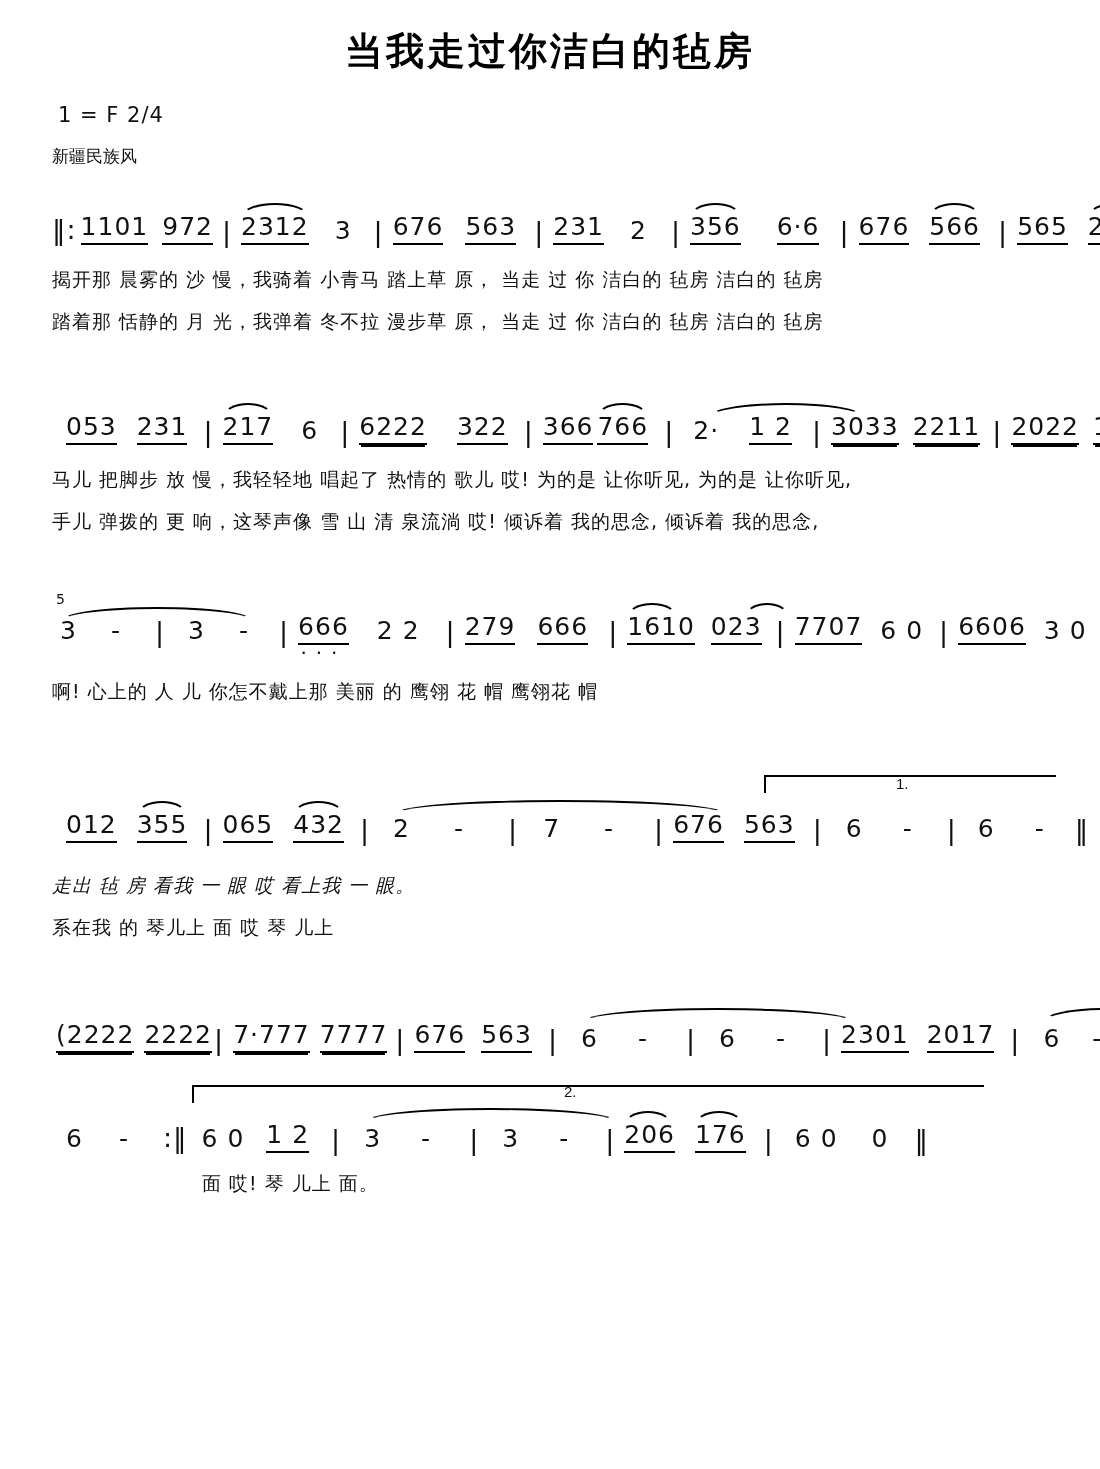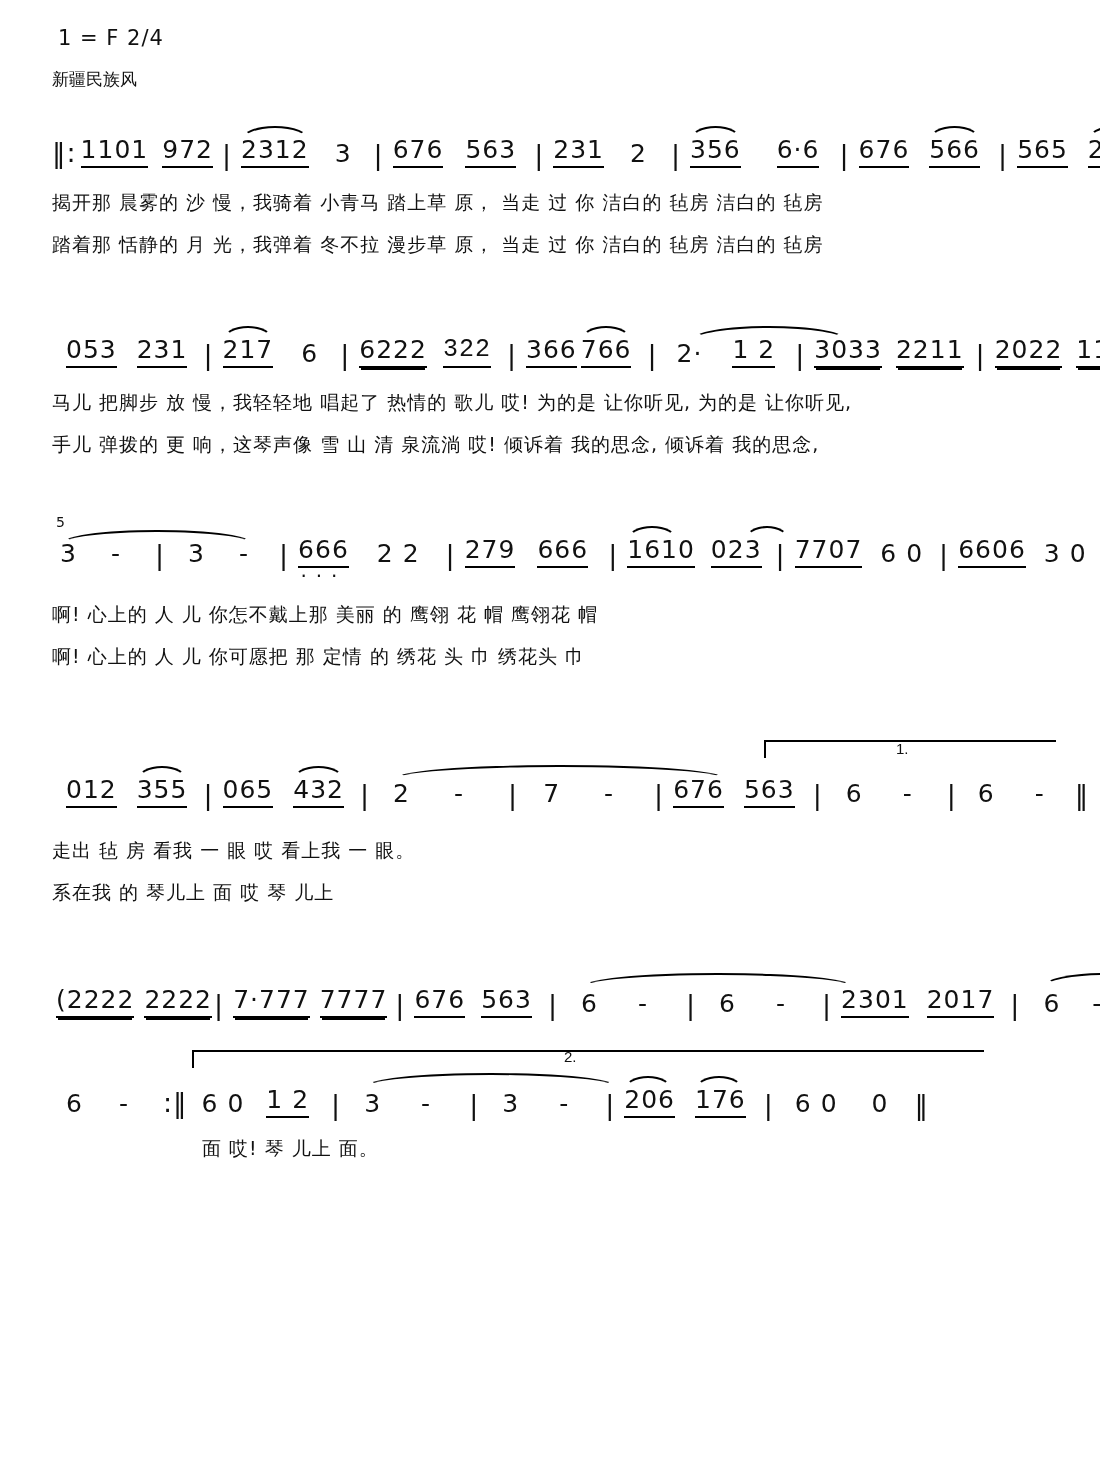--- a/index.html
+++ b/index.html
@@ -117,20 +117,21 @@
     left: 6px;
     top: -20px;
     font-size: 15px;
   }
 </style>
 </head>
 <body>
 
 <div class="sheet">
 
+  <div class="title">当我走过你洁白的毡房</div>
 
   <div class="meta">
     <div class="key-sig">1 = F  2/4</div>
     <div class="style-note">新疆民族风</div>
   </div>
 
   <div class="system" style="margin-top:8px;">
     <div class="notes-row">
       <span class="cell repeat">‖:</span>
       <span class="cell grp under1" style="margin-left:4px;">1101</span>
@@ -161,21 +162,21 @@
 
   <div class="system" style="margin-top:46px;">
     <div class="notes-row">
       <span class="cell grp under1" style="margin-left:14px;">053</span>
       <span class="cell grp under1" style="margin-left:20px;">231</span>
       <span class="bar" style="margin-left:16px;">|</span>
       <span class="cell grp under1">217<span class="tie"></span></span>
       <span class="cell" style="margin-left:28px;">6</span>
       <span class="bar" style="margin-left:22px;">|</span>
       <span class="cell grp under2">6222</span>
-      <span class="cell grp under1" style="margin-left:16px;font-family:Liberation Mono, monospace;">322</span>
+      <span class="cell grp under1" style="margin-left:30px;">322</span>
       <span class="bar" style="margin-left:16px;">|</span>
       <span class="cell grp under1">366</span>
       <span class="cell grp under1" style="margin-left:4px;">766<span class="tie"></span></span>
       <span class="bar" style="margin-left:16px;">|</span>
       <span class="cell" style="margin-left:10px;">2·</span>
       <span class="cell grp under1" style="margin-left:30px;">1 2<span class="tie" style="width:150px;left:-40px;"></span></span>
       <span class="bar" style="margin-left:20px;">|</span>
       <span class="cell grp under2">3033</span>
       <span class="cell grp under2" style="margin-left:14px;">2211</span>
       <span class="bar" style="margin-left:12px;">|</span>
@@ -209,21 +210,20 @@
       <span class="cell grp under1" style="margin-left:16px;">023<span class="tie" style="left:34px;width:40px;"></span></span>
       <span class="bar" style="margin-left:14px;">|</span>
       <span class="cell grp under1">7707</span>
       <span class="cell" style="margin-left:18px;">6 0</span>
       <span class="bar" style="margin-left:16px;">|</span>
       <span class="cell grp under1">6606</span>
       <span class="cell" style="margin-left:18px;">3 0</span>
 
     </div>
     <div class="lyrics-row lyr-line" style="margin-top:34px;">啊!                    心上的  人 儿   你怎不戴上那   美丽    的    鹰翎 花 帽    鹰翎花 帽</div>
-    <div class="lyrics-row lyr-line">啊!                    心上的  人 儿   你可愿把 那   定情    的    绣花 头 巾    绣花头 巾</div>
   </div>
 
   <div class="system" style="margin-top:52px;">
     <div style="position:relative;height:22px;">
       <div class="ending" style="left:712px;width:290px;top:6px;">
         <span class="lab" style="left:130px;top:-2px;">1.</span>
       </div>
     </div>
     <div class="notes-row">
       <span class="cell grp under1" style="margin-left:14px;">012</span>
@@ -241,21 +241,21 @@
       <span class="cell grp under1">676</span>
       <span class="cell grp under1" style="margin-left:20px;">563</span>
       <span class="bar" style="margin-left:18px;">|</span>
       <span class="cell" style="margin-left:14px;">6</span>
       <span class="cell" style="margin-left:40px;">-</span>
       <span class="bar" style="margin-left:34px;">|</span>
       <span class="cell" style="margin-left:12px;">6</span>
       <span class="cell" style="margin-left:40px;">-</span>
       <span class="bar" style="margin-left:30px;">‖</span>
     </div>
-    <div class="lyrics-row lyr-line" style="margin-top:30px;">走出 毡 房    看我 一 眼    哎                看上我 一        眼。</div>
+    <div class="lyrics-row lyr-line" style="margin-top:30px;font-style:italic;">走出 毡 房    看我 一 眼    哎                看上我 一        眼。</div>
     <div class="lyrics-row lyr-line">系在我 的    琴儿上 面    哎                琴 儿上</div>
   </div>
 
   <div class="system" style="margin-top:48px;">
     <div class="notes-row">
       <span class="cell grp under2" style="margin-left:4px;">(2222</span>
       <span class="cell grp under2" style="margin-left:10px;">2222</span>
       <span class="bar" style="margin-left:2px;">|</span>
       <span class="cell grp under2">7·777</span>
       <span class="cell grp under2" style="margin-left:10px;">7777</span>

